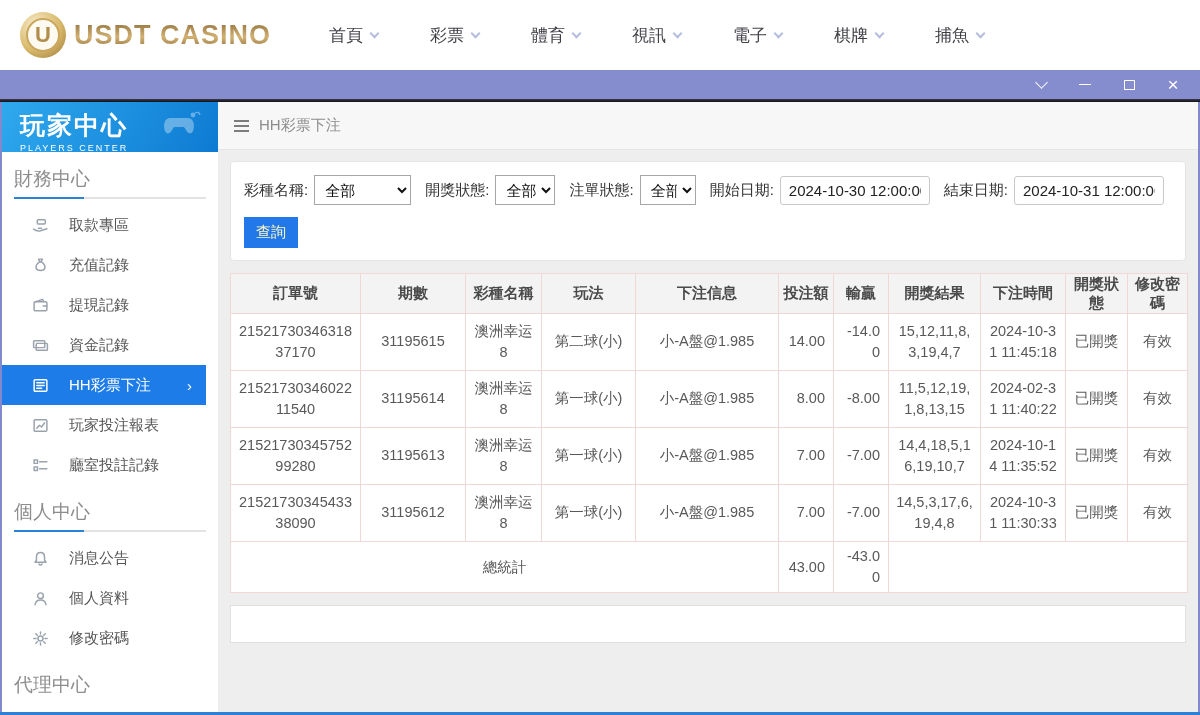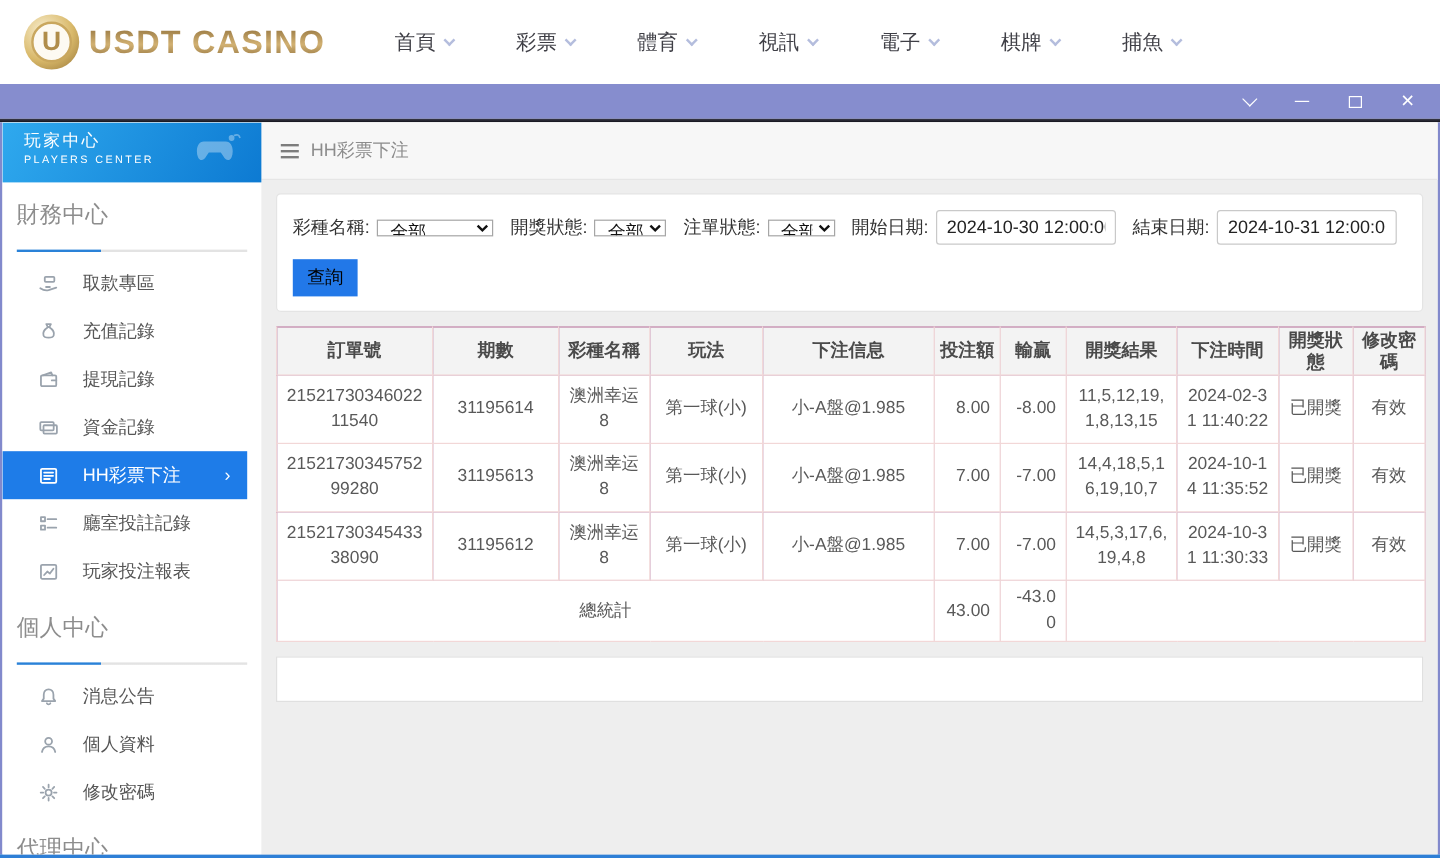--- a/index.html
+++ b/index.html
@@ -35,50 +35,50 @@
   .dark-line { height:3px; background:linear-gradient(180deg,#3a3a4a,#101018); }
 
   
   .window-body { display:flex; height:610px; border-left:2px solid #8289cc; border-right:2px solid #8289cc; background:#ededed; }
   .window-bottom { height:3px; background:#2e7fd6; }
 
   
   .sidebar { width:216px; background:#fff; flex:none; overflow:hidden; }
   .side-header { height:50px; background:linear-gradient(120deg,#2fa9ee,#0d7ad2);
     color:#fff; padding:7px 0 0 18px; position:relative; }
-  .side-header h1 { font-size:14px; font-weight:normal; letter-spacing:2px; }
+  .side-header h1 { font-size:25px; font-weight:bold; letter-spacing:2px; }
   .side-header .sub { font-size:9px; letter-spacing:2px; margin-top:1px; }
   .side-header svg { position:absolute; right:14px; top:8px; opacity:.35; }
-  .side-section-title { font-size:19px; color:#8d8d8d; padding:14px 0 16px 12px; }
+  .side-section-title { font-size:19px; color:#8d8d8d; padding:14px 0 5px 12px; }
   .side-underline { height:2px; margin:0 12px 6px 12px;
     background:linear-gradient(to right,#2a82d8 0 70px,#e3e3e3 70px); }
   .side-item { height:40px; display:flex; align-items:center; padding-left:30px; gap:20px;
     font-size:15px; color:#565656; cursor:pointer; margin-right:12px; }
   .side-item .icon { width:17px; height:17px; display:flex; }
   .side-item.active { background:#1e7ce8; color:#fff; }
   .side-item.active .arrow { margin-left:auto; margin-right:14px; font-size:15px; }
 
   
   .main { flex:1; display:flex; flex-direction:column; background:#eeeeee; min-width:0; }
   .breadcrumb-bar { height:48px; flex:none; background:#f7f7f7; border-bottom:1px solid #e6e6e6;
     display:flex; align-items:center; gap:10px; padding-left:16px; color:#8c8c8c; font-size:15px; }
   .hamburger { display:flex; flex-direction:column; gap:3px; cursor:pointer; }
   .hamburger i { width:15px; height:2px; background:#7d7d7d; }
 
   .content { padding:11px 12px; }
 
   .filter-card { background:#fff; border:1px solid #e4e4e4; border-radius:4px; padding:13px 13px 12px; }
   .filter-row { display:flex; align-items:center; gap:6px; font-size:15px; color:#333; flex-wrap:nowrap;justify-content:center; }
   .filter-row label { white-space:nowrap; }
-  .filter-row select { height:14px; border:1px solid #a6a6a6; border-radius:0;
+  .filter-row select { height:30px; border:1px solid #a6a6a6; border-radius:0;
     font-size:15px; color:#111; padding:0 2px 0 6px; background:#fff; margin-right:8px; }
   .sel-lottery { width:145px; } .sel-draw { width:66px; } .sel-order { width:56px; }
   .filter-row input { height:29px; border:1px solid #c9c9c9; border-radius:3px; width:150px;
     font-size:15px; color:#222; padding:0 8px; margin-right:8px; }
-  .search-btn { margin-top:12px; width:54px; height:31px; background:#2278e8; color:#000000;
+  .search-btn { margin-top:12px; width:54px; height:31px; background:#2278e8; color:#fef9c3;
     border:none; border-radius:0; font-size:15px; cursor:pointer; }
 
   .table-card { margin-top:12px; }
   table { width:100%; border-collapse:collapse; background:#701a75; table-layout:fixed; }
   th,td { border:1px solid #f2d7d7; text-align:center; }
   table { border:1px solid #c9c9c9; }
   th { height:40px; background:#f3f3f3; font-size:15px; color:#4a4a4a; font-weight:bold; padding:0 1px; }
   td { height:57px; font-size:14.5px; color:#595959; padding:4px 5px; line-height:1.45;
     word-break:break-all; background:#fff; }
   td.num { text-align:right; padding-right:8px; }
@@ -205,36 +205,36 @@
               <line x1="4.5" y1="8" x2="11.5" y2="8" fill="none" stroke="#ffffff" stroke-width="1.4" stroke-linecap="round" stroke-linejoin="round"></line>
               <line x1="4.5" y1="10.5" x2="9" y2="10.5" fill="none" stroke="#ffffff" stroke-width="1.4" stroke-linecap="round" stroke-linejoin="round"></line>
             </svg>
           </span>
           <span>HH彩票下注</span>
           <span class="arrow">›</span>
         </div>
         <div class="side-item">
           <span class="icon">
             <svg width="17" height="17" viewBox="0 0 16 16">
+              <rect x="2" y="2.5" width="12" height="11" rx="1" fill="none" stroke="#9aa3ad" stroke-width="1.4" stroke-linecap="round" stroke-linejoin="round"></rect>
+              <polyline points="4.5,10.5 7,7.8 9,9.4 11.8,5.6" fill="none" stroke="#9aa3ad" stroke-width="1.4" stroke-linecap="round" stroke-linejoin="round"></polyline>
+            </svg>
+          </span>
+          <span>玩家投注報表</span>
+        </div>
+        <div class="side-item">
+          <span class="icon">
+            <svg width="17" height="17" viewBox="0 0 16 16">
               <rect x="2" y="2.8" width="3.2" height="3.2" fill="none" stroke="#9aa3ad" stroke-width="1.4" stroke-linecap="round" stroke-linejoin="round"></rect>
               <line x1="7.2" y1="4.4" x2="14" y2="4.4" fill="none" stroke="#9aa3ad" stroke-width="1.4" stroke-linecap="round" stroke-linejoin="round"></line>
               <rect x="2" y="9.4" width="3.2" height="3.2" fill="none" stroke="#9aa3ad" stroke-width="1.4" stroke-linecap="round" stroke-linejoin="round"></rect>
               <line x1="7.2" y1="11" x2="14" y2="11" fill="none" stroke="#9aa3ad" stroke-width="1.4" stroke-linecap="round" stroke-linejoin="round"></line>
             </svg>
           </span>
           <span>廳室投註記錄</span>
-        </div>
-        <div class="side-item">
-          <span class="icon">
-            <svg width="17" height="17" viewBox="0 0 16 16">
-              <rect x="2" y="2.5" width="12" height="11" rx="1" fill="none" stroke="#9aa3ad" stroke-width="1.4" stroke-linecap="round" stroke-linejoin="round"></rect>
-              <polyline points="4.5,10.5 7,7.8 9,9.4 11.8,5.6" fill="none" stroke="#9aa3ad" stroke-width="1.4" stroke-linecap="round" stroke-linejoin="round"></polyline>
-            </svg>
-          </span>
-          <span>玩家投注報表</span>
         </div>
         <div class="side-section-title">個人中心</div>
         <div class="side-underline"></div>
         <div class="side-item">
           <span class="icon">
             <svg width="17" height="17" viewBox="0 0 16 16">
               <path d="M8 2.3 c-2.4 0-3.8 1.9-3.8 4.3 v3 L2.8 11.5 h10.4 L11.8 9.6 v-3 c0-2.4-1.4-4.3-3.8-4.3 z" fill="none" stroke="#9aa3ad" stroke-width="1.4" stroke-linecap="round" stroke-linejoin="round"></path>
               <path d="M6.6 13.2 a1.5 1.5 0 0 0 2.8 0" fill="none" stroke="#9aa3ad" stroke-width="1.4" stroke-linecap="round" stroke-linejoin="round"></path>
             </svg>
           </span>
@@ -321,20 +321,33 @@
                 <th>投注額</th>
                 <th>輸贏</th>
                 <th>開獎結果</th>
                 <th>下注時間</th>
                 <th>開獎狀態</th>
                 <th>修改密碼</th>
               </tr>
             </thead>
             <tbody>
               <tr>
+                <td>2152173034631837170</td>
+                <td>31195615</td>
+                <td>澳洲幸运8</td>
+                <td>第二球(小)</td>
+                <td>小-A盤@1.985</td>
+                <td class="num">14.00</td>
+                <td class="num">-14.00</td>
+                <td>15,12,11,8,3,19,4,7</td>
+                <td>2024-10-31 11:45:18</td>
+                <td>已開獎</td>
+                <td>有效</td>
+              </tr>
+              <tr>
                 <td>2152173034602211540</td>
                 <td>31195614</td>
                 <td>澳洲幸运8</td>
                 <td>第一球(小)</td>
                 <td>小-A盤@1.985</td>
                 <td class="num">8.00</td>
                 <td class="num">-8.00</td>
                 <td>11,5,12,19,1,8,13,15</td>
                 <td>2024-02-31 11:40:22</td>
                 <td>已開獎</td>

